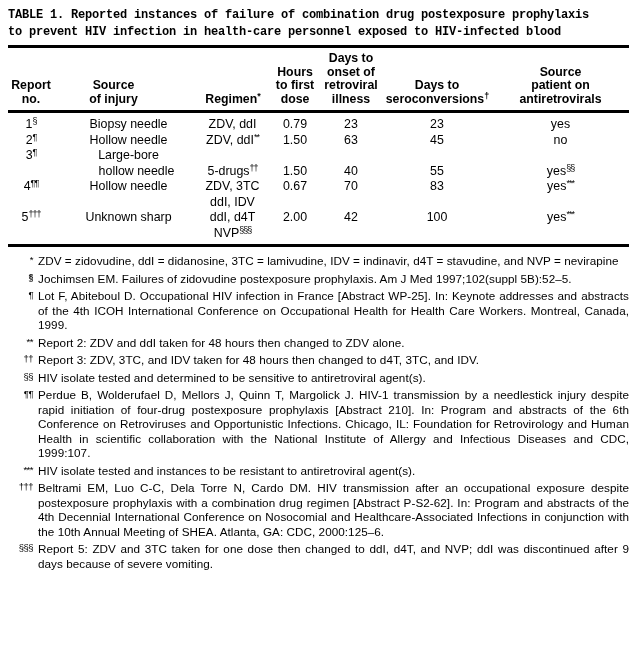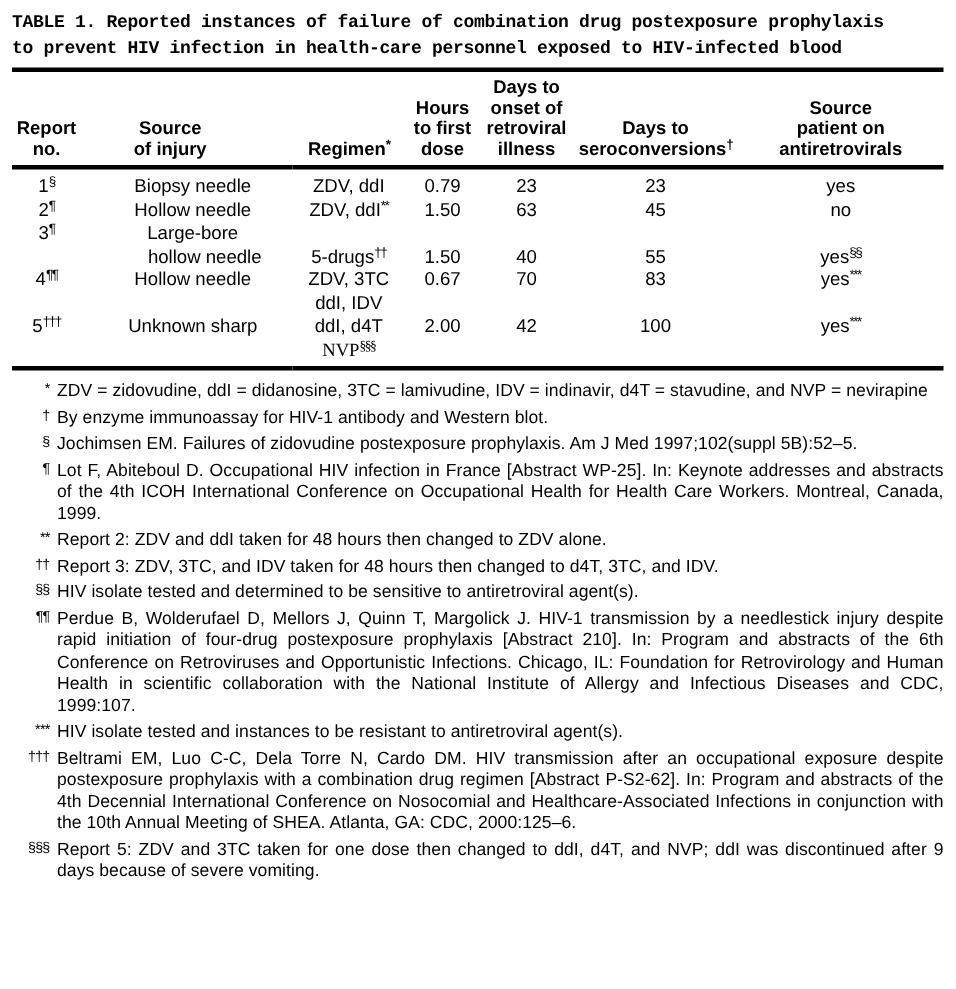--- a/index.html
+++ b/index.html
@@ -24,21 +24,21 @@
     vertical-align:bottom; padding:2px 0 4px 0;
     border-bottom:3px solid #000;
     margin-top:44px;
   }
   thead th div { white-space:nowrap; }
   tbody td {
     font-size:12.4px; line-height:15.5px; vertical-align:top;
     padding:0; white-space:nowrap;
   }
   tbody tr:first-child td { padding-top:4px; }
-  tbody tr:last-child td { border-bottom:3px solid #000; padding-bottom:3px;font-family:Liberation Serif, serif; }
+  tbody tr:last-child td { border-bottom:3px solid #000; padding-bottom:3px; }
   .al { text-align:center; }
   .ac { text-align:center; }
   .c2 { padding-left:8px; }
   .h-src { padding-right:22px; }
   .indent { padding-left:24px; }
   sup.ref {
     font-size:9px; letter-spacing:-1px; vertical-align:4px; line-height:0;
   }
 
   .footnotes { margin-top:7px; }
@@ -184,21 +184,20 @@
     </tbody>
   </table>
 
   <div class="footnotes">
     <div class="footnote">
       <span class="fn-marker">*</span>
       <span>ZDV = zidovudine, ddI = didanosine, 3TC = lamivudine, IDV = indinavir, d4T = stavudine, and NVP = nevirapine</span>
     </div>
     <div class="footnote">
       <span class="fn-marker">†</span>
-      <span>By enzyme immunoassay for HIV-1 antibody and Western blot.</span>
     </div>
     <div class="footnote">
       <span class="fn-marker">§</span>
       <span>Jochimsen EM. Failures of zidovudine postexposure prophylaxis. Am J Med 1997;102(suppl 5B):52–5.</span>
     </div>
     <div class="footnote">
       <span class="fn-marker">¶</span>
       <span>Lot F, Abiteboul D. Occupational HIV infection in France [Abstract WP-25]. In: Keynote addresses and abstracts of the 4th ICOH International Conference on Occupational Health for Health Care Workers. Montreal, Canada, 1999.</span>
     </div>
     <div class="footnote">

